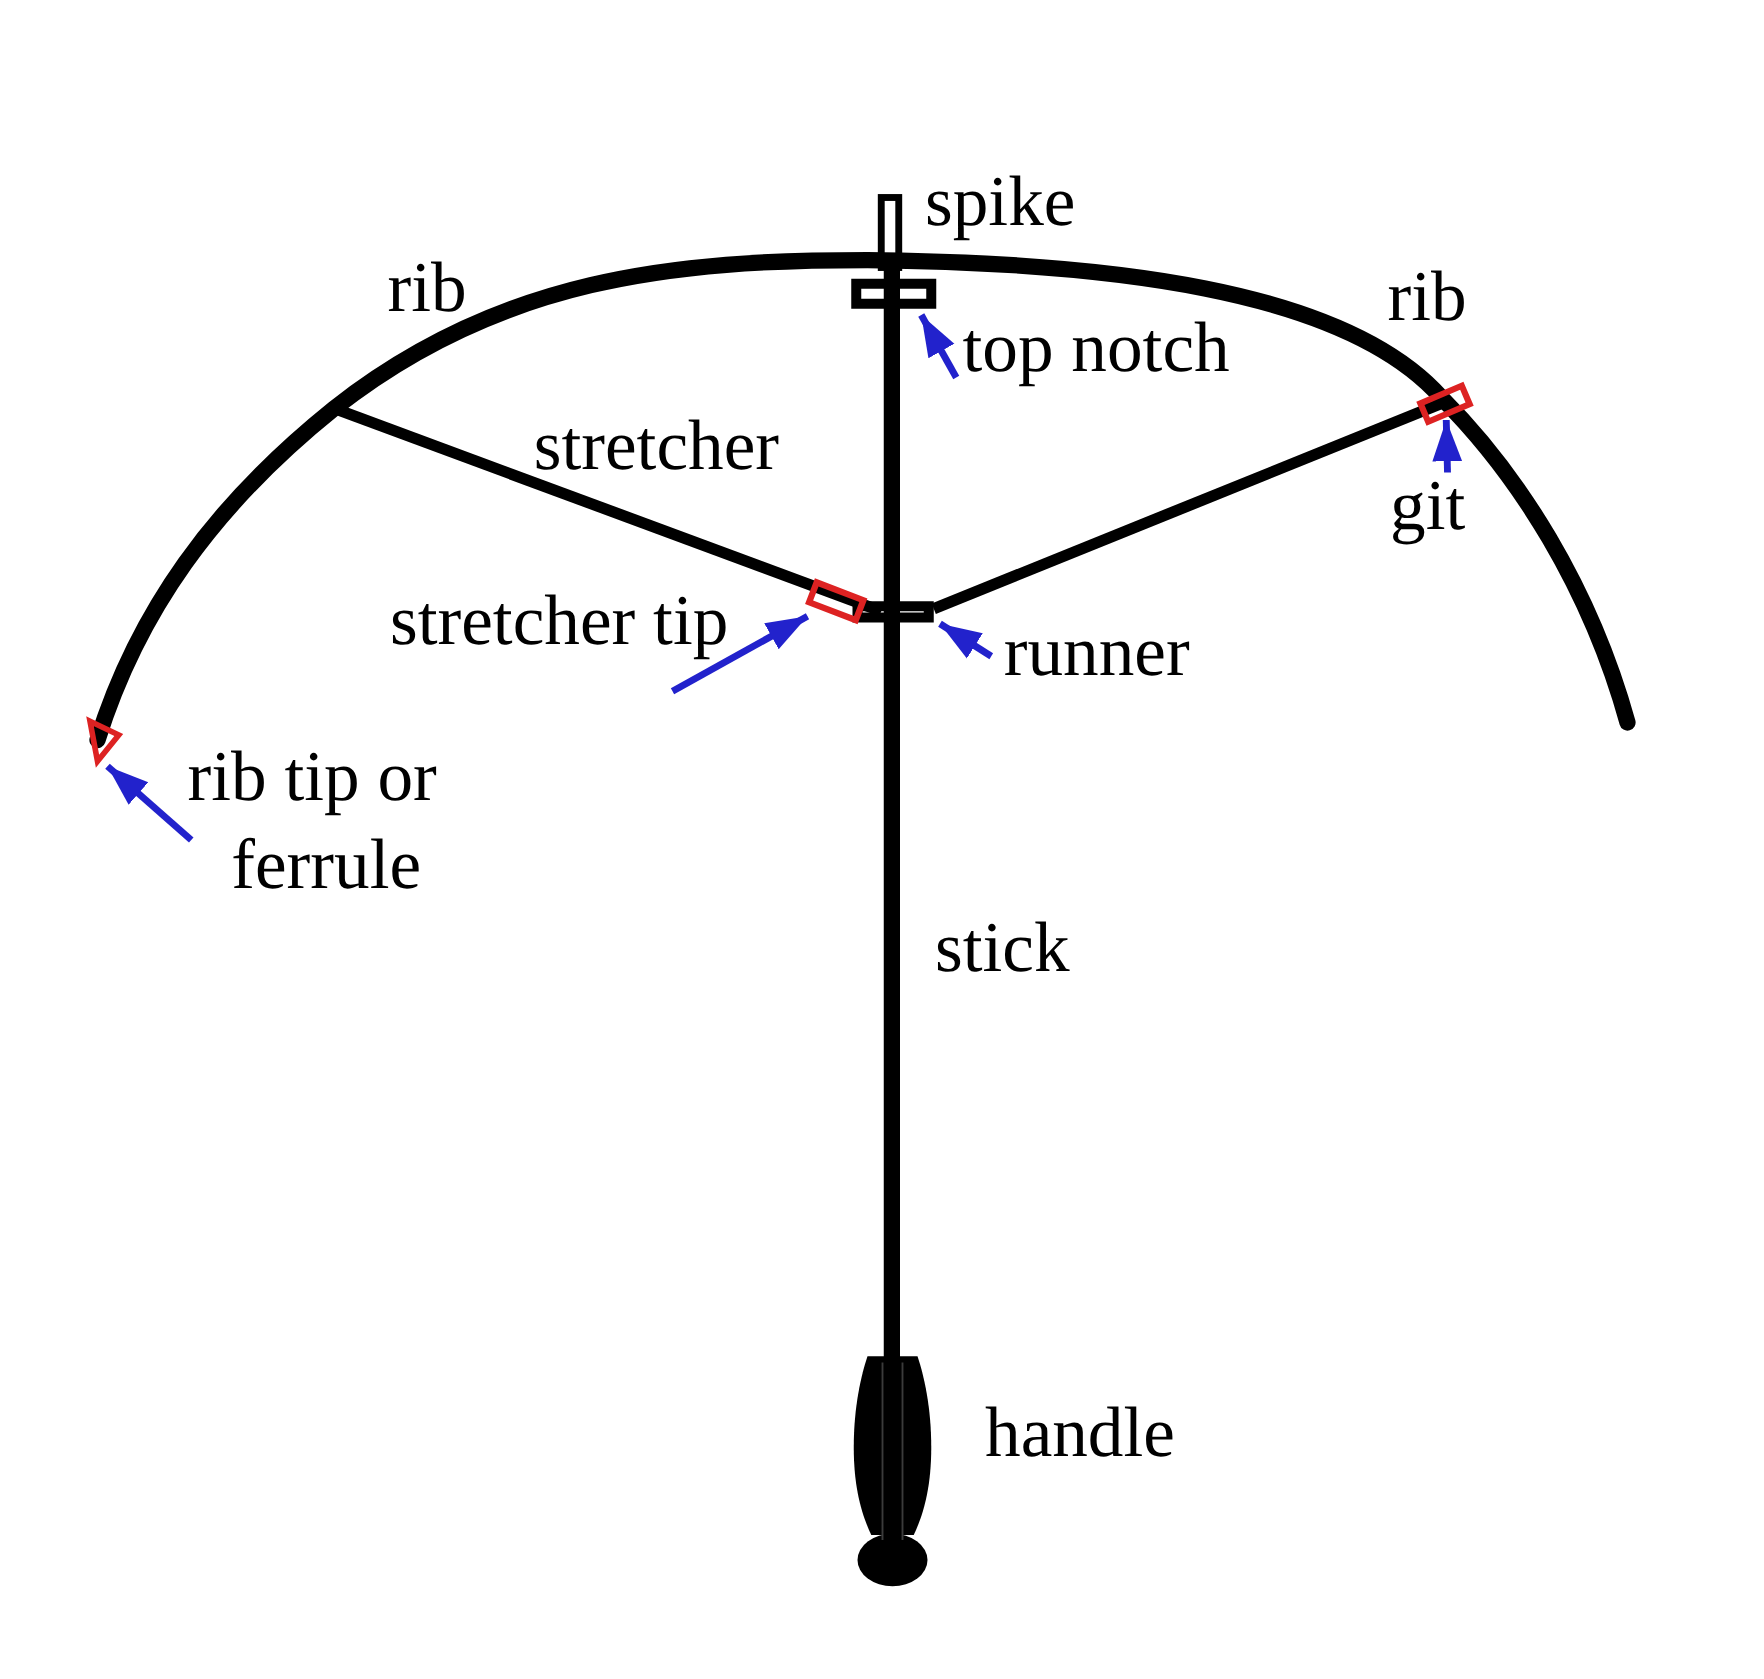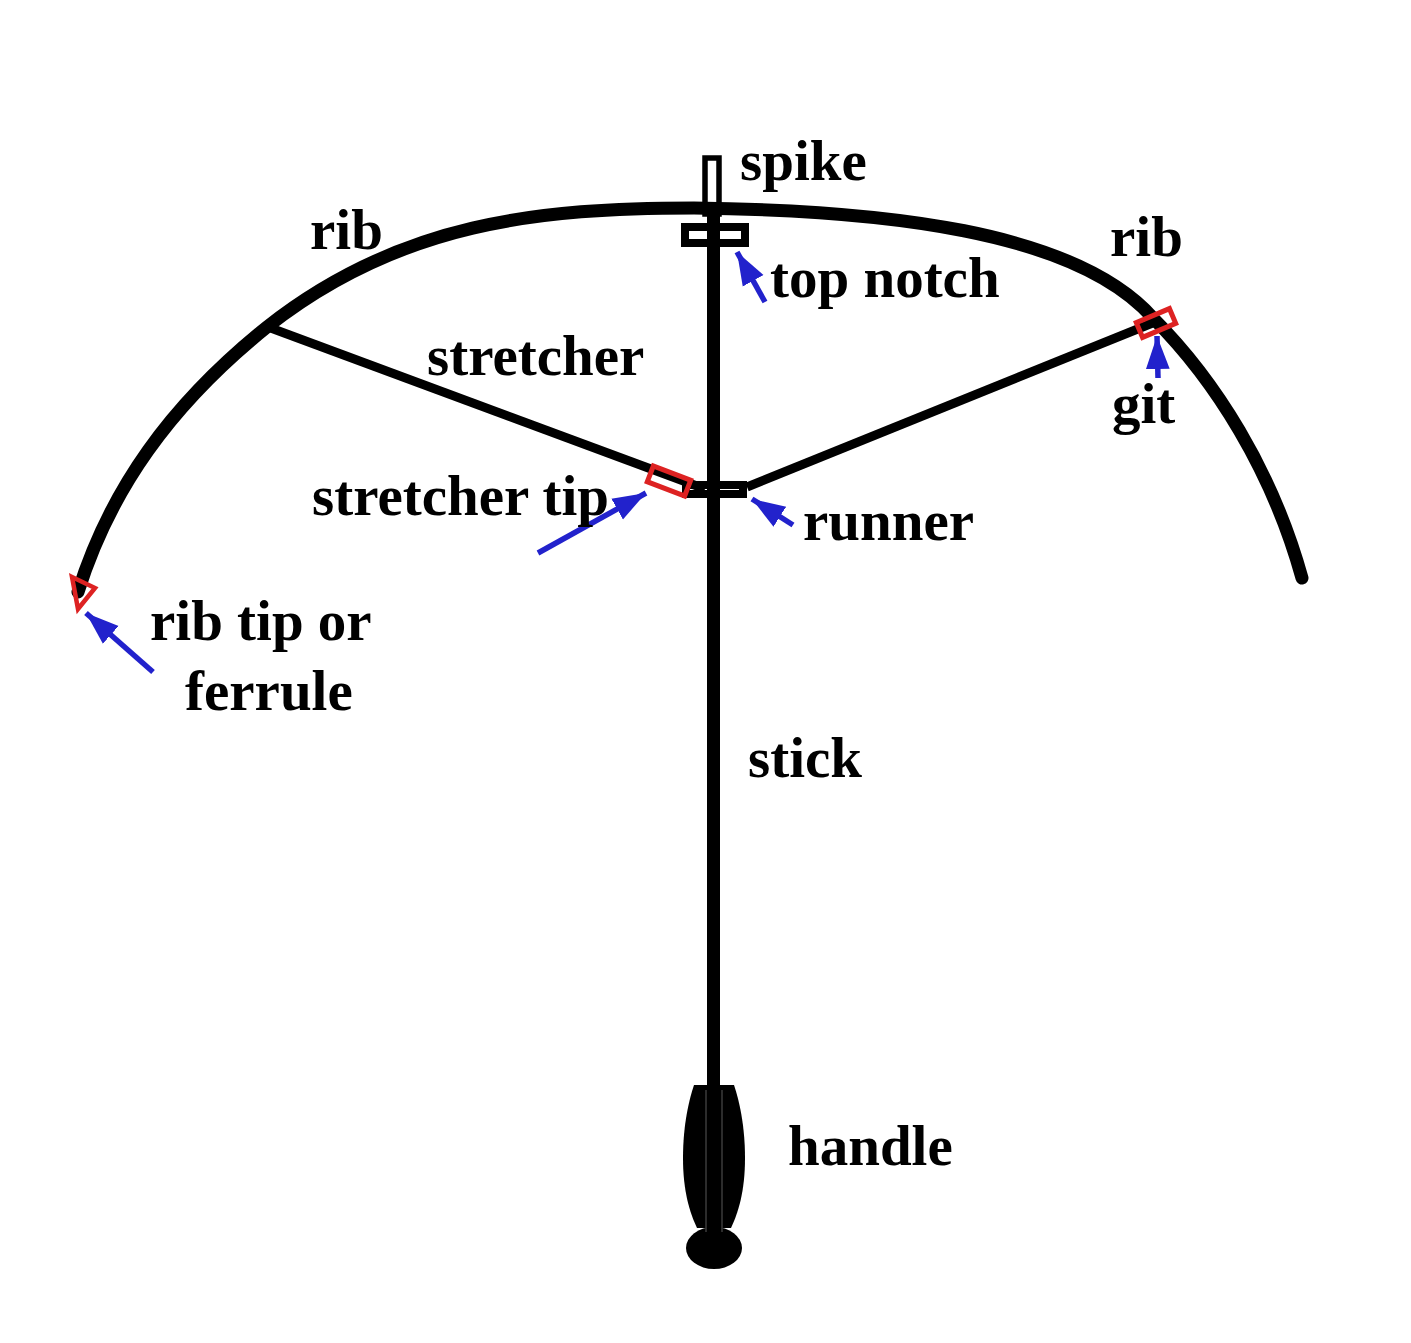--- a/index.html
+++ b/index.html
@@ -6,21 +6,20 @@
     margin: 0;
     padding: 0;
     background: #ffffff;
   }
   .canvas {
     position: relative;
     width: 1411px;
     height: 1343px;
     background: #ffffff;
     overflow: hidden;
-    font-weight: bold;
   }
   svg { display: block; }
   .label {
     font-family: "Liberation Serif", "DejaVu Serif", serif;
     font-size: 57px;
     fill: #000000;
   }
   .ink       { stroke: #000000; fill: none; }
   .ink-fill  { fill: #000000; stroke: none; }
   .arrow     { stroke: #2222cc; stroke-width: 5.5; fill: none; }

